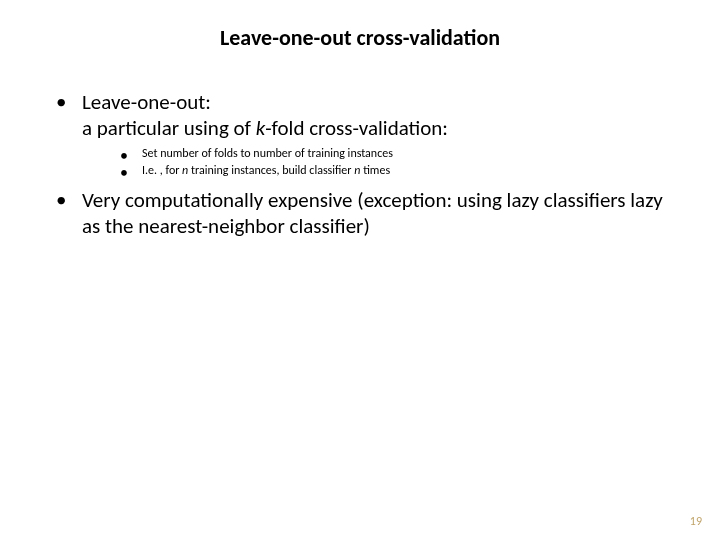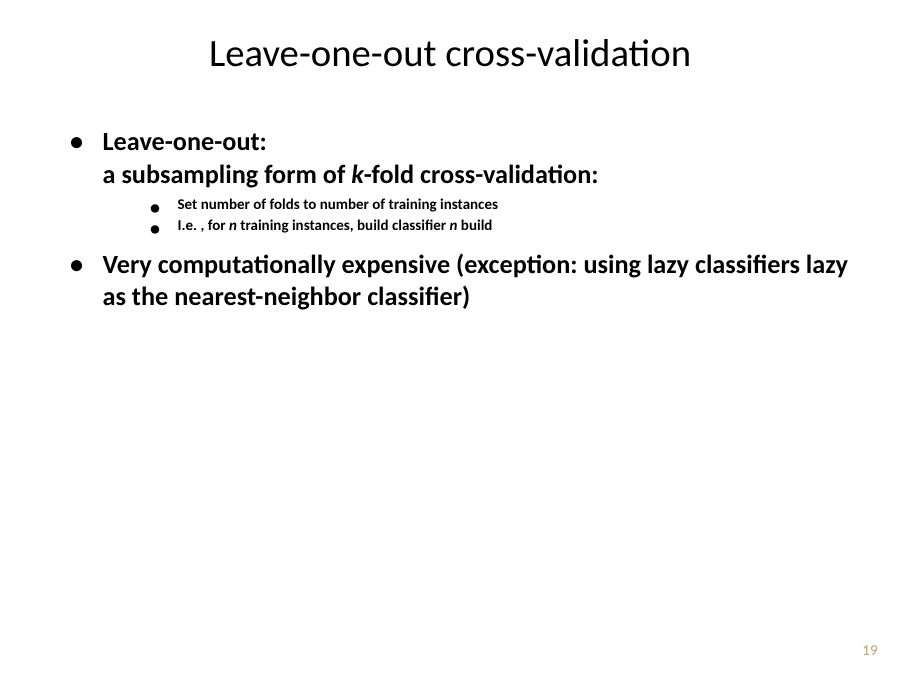--- a/index.html
+++ b/index.html
@@ -14,39 +14,38 @@
     position: relative;
   }
   .slide {
     width: 720px;
     height: 540px;
     position: relative;
     padding: 0;
   }
   .title {
     text-align: center;
-    font-size: 31px;
-    font-weight: 400;
+    font-size: 22px;
+    font-weight: 700;
     margin: 0;
     padding-top: 24px;
     padding-bottom: 38px;
     letter-spacing: 0px;
   }
   ul.level1 {
     list-style: none;
     margin: 0;
     padding: 0 40px 0 54px;
   }
   ul.level1 > li {
     position: relative;
     font-size: 21px;
     line-height: 1.25;
     margin-bottom: 6px;
     padding-left: 28px;
-    font-weight: bold;
   }
   ul.level1 > li::before {
     content: "•";
     position: absolute;
     left: 2px;
     top: 0;
     font-size: 21px;
   }
   ul.level2 {
     list-style: none;
@@ -80,28 +79,28 @@
 <body>
 
 <div class="slide">
 
   <h1 class="title">Leave-one-out cross-validation</h1>
 
   <ul class="level1">
 
     <li>
       <span>Leave-one-out:</span><br>
-      <span>a subsampling form of </span><span class="italic">k</span><span>-fold cross-validation:</span>
+      <span>a particular using of </span><span class="italic">k</span><span>-fold cross-validation:</span>
 
       <ul class="level2">
         <li>
           <span>Set number of folds to number of training instances</span>
         </li>
         <li>
-          <span>I.e. , for </span><span class="italic">n</span><span> training instances, build classifier </span><span class="italic">n</span><span> build</span>
+          <span>I.e. , for </span><span class="italic">n</span><span> training instances, build classifier </span><span class="italic">n</span><span> times</span>
         </li>
       </ul>
     </li>
 
 
 
     <li>
       <span>Very computationally expensive (exception: using lazy classifiers lazy as the nearest-neighbor classifier)</span>
     </li>
 

